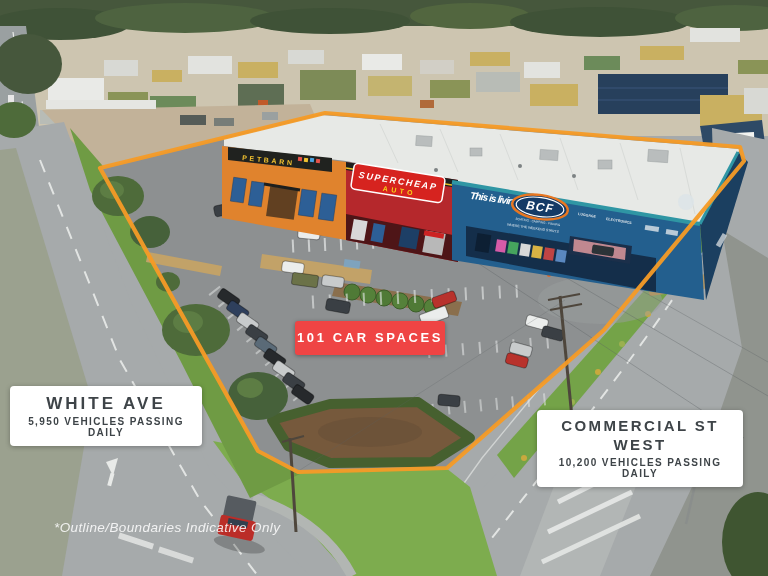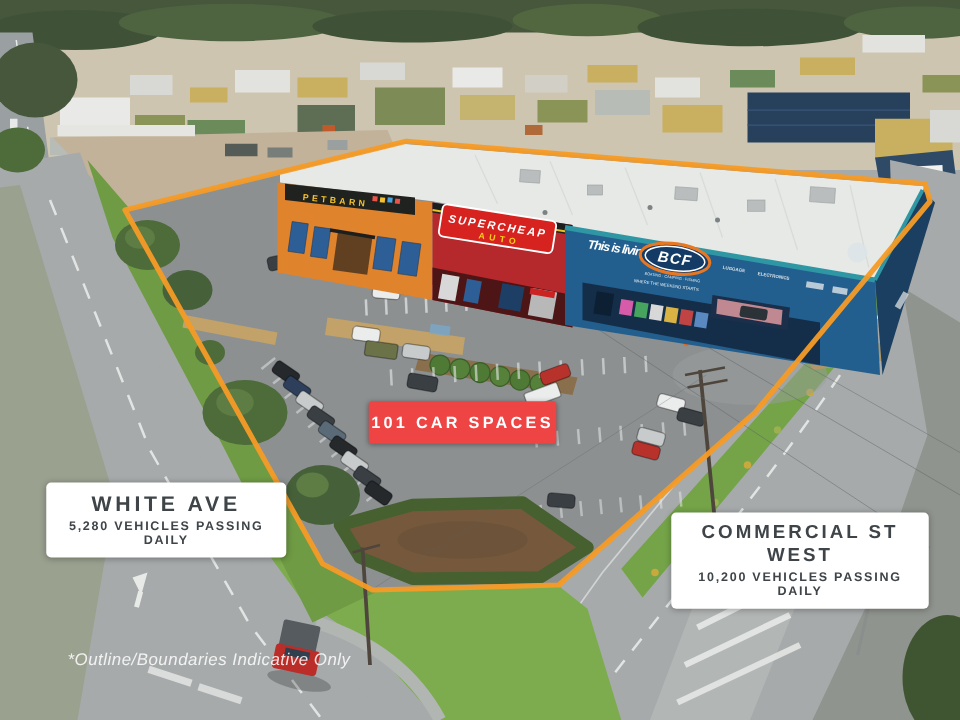--- a/index.html
+++ b/index.html
@@ -9,21 +9,21 @@
   svg text{font-family:"Liberation Sans",sans-serif;}
   .overlay{position:absolute;text-align:center;}
   .street-box{background:#fff;border-radius:4px;box-shadow:0 1px 5px rgba(0,0,0,.3);
               color:#3E4448;padding:7px 4px 8px;}
   .street-name{font-weight:bold;font-size:17px;letter-spacing:3px;line-height:1.25;}
   .street-traffic{font-weight:bold;font-size:10px;letter-spacing:1.4px;margin-top:2px;}
   .street-box.right .street-name{font-size:15px;letter-spacing:2.4px;}
   #badge{left:295px;top:321px;width:150px;height:34px;line-height:34px;
          background:#ef4444;color:#fff;font-weight:bold;font-size:13px;
          letter-spacing:2.6px;border-radius:3px;box-shadow:0 1px 4px rgba(0,0,0,.35);}
-  #left-box{left:37px;top:386px;width:184px;}
+  #left-box{left:10px;top:386px;width:184px;}
   #right-box{left:537px;top:410px;width:198px;}
   #disclaimer{left:54px;top:520px;color:rgba(255,255,255,.85);font-size:13.5px;
               letter-spacing:.4px;text-align:left;font-style:italic;}
 </style>
 </head>
 <body>
 
 <div id="stage">
 <svg id="scene" width="768" height="576" viewBox="0 0 768 576">
 
@@ -310,21 +310,21 @@
     <rect x="228" y="520" width="20" height="6" fill="#31404e"></rect>
   </g>
 
   <polygon points="100,168 325,113 740,147 744,161 604,330 447,468 298,472 258,451" fill="none" stroke="#F59B26" stroke-width="4.2" stroke-linejoin="round" opacity=".95"></polygon>
 </svg>
 
 <div id="badge" class="overlay">101 CAR SPACES</div>
 
 <div id="left-box" class="overlay street-box">
   <div class="street-name">WHITE AVE</div>
-  <div class="street-traffic">5,280 VEHICLES PASSING DAILY</div>
+  <div class="street-traffic">5,950 VEHICLES PASSING DAILY</div>
 </div>
 
 <div id="right-box" class="overlay street-box right">
   <div class="street-name">COMMERCIAL ST WEST</div>
   <div class="street-traffic">10,200 VEHICLES PASSING DAILY</div>
 </div>
 
 <div id="disclaimer" class="overlay">*Outline/Boundaries Indicative Only</div>
 </div>
 

